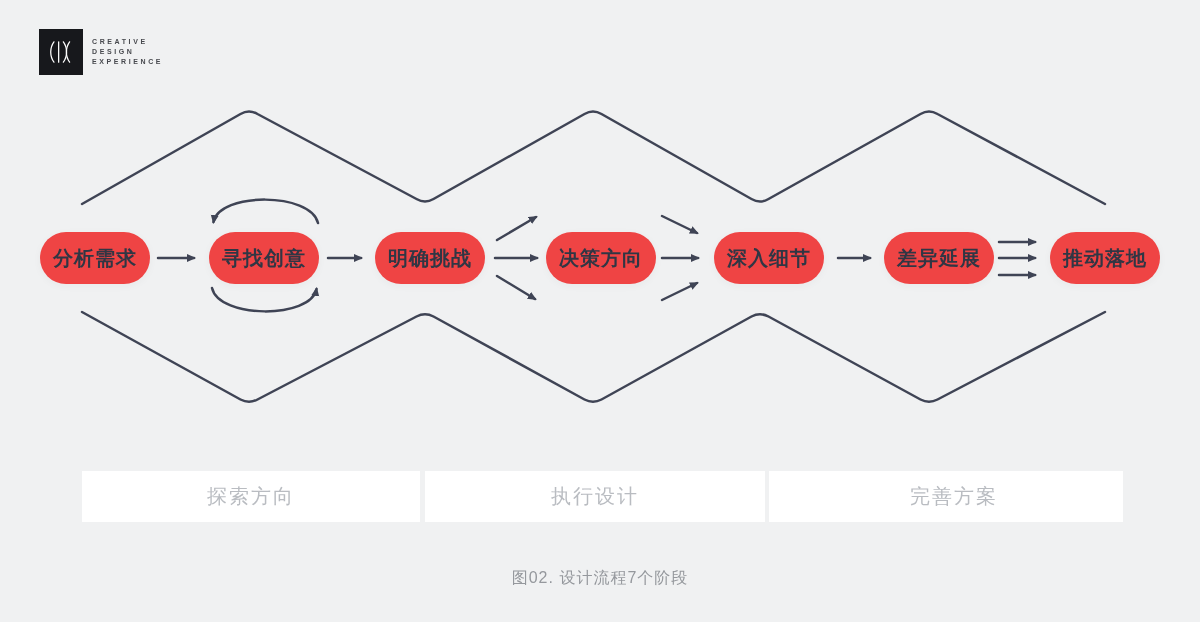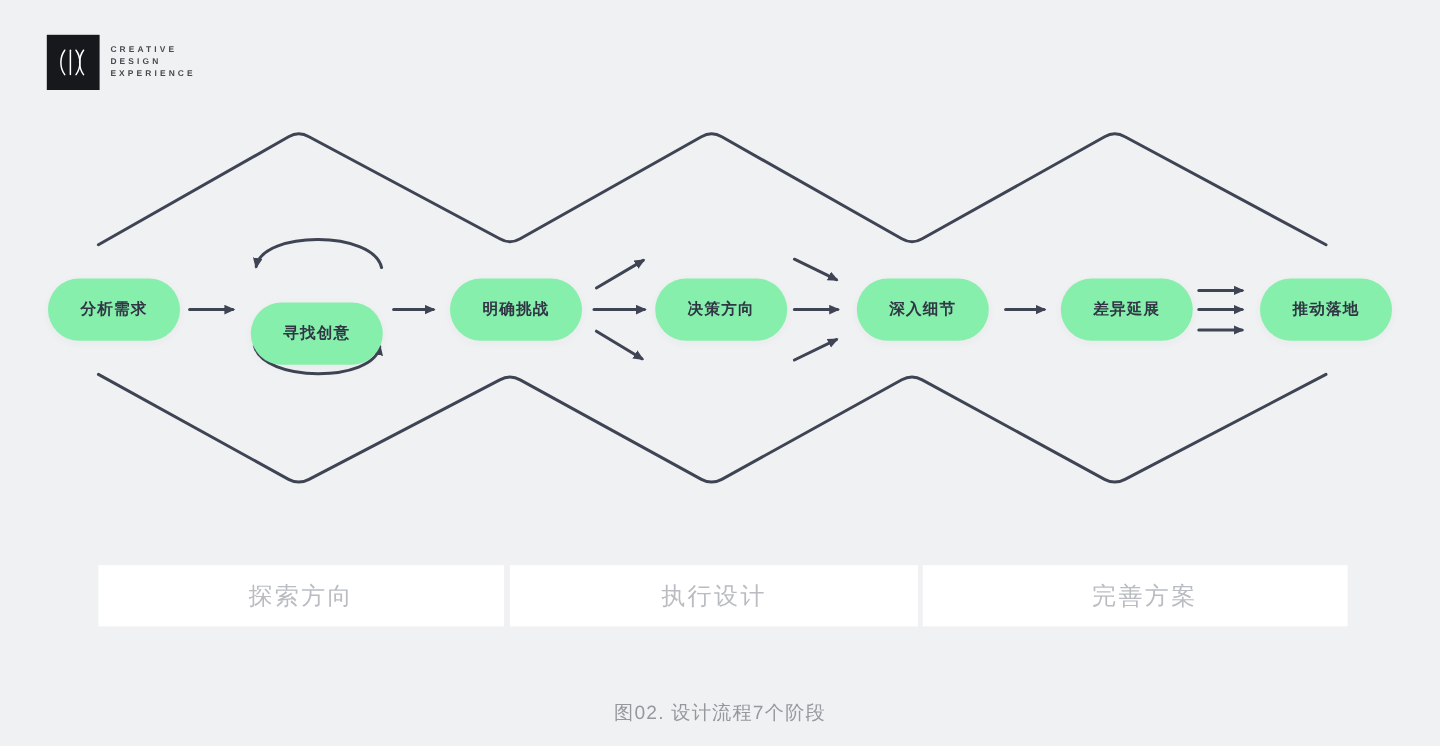--- a/index.html
+++ b/index.html
@@ -11,36 +11,36 @@
   
   .logo{position:absolute;left:39px;top:29px;display:flex;align-items:flex-start;}
   .logo-square{width:44px;height:46px;background:#17181c;display:flex;align-items:center;justify-content:center;}
   .logo-text{margin-left:9px;margin-top:8px;font-size:7px;letter-spacing:2.6px;line-height:10px;color:#47494e;font-weight:bold;}
   .logo-text div{white-space:nowrap;}
   
   .flow-svg{position:absolute;left:0;top:0;}
   
   .pill{
     position:absolute;top:232px;width:110px;height:52px;border-radius:26px;
-    background:#86efac;display:flex;align-items:center;justify-content:center;
-    font-size:13px;font-weight:600;color:#303644;letter-spacing:1px;
+    background:#ef4444;display:flex;align-items:center;justify-content:center;
+    font-size:20px;font-weight:600;color:#303644;letter-spacing:1px;
     box-shadow:0 2px 8px rgba(40,45,60,0.04);
   }
-  .p0{left:40px;} .p1{left:209px;margin-top:20px;} .p2{left:375px;} .p3{left:546px;}
+  .p0{left:40px;} .p1{left:209px;} .p2{left:375px;} .p3{left:546px;}
   .p4{left:714px;} .p5{left:884px;} .p6{left:1050px;}
   
   .phase{
     position:absolute;top:471px;height:51px;background:#ffffff;
     display:flex;align-items:center;justify-content:center;
     font-size:20px;color:#b9bcc1;letter-spacing:2px;font-weight:500;
   }
   .ph0{left:82px;width:338px;} .ph1{left:425px;width:340px;text-align:center;} .ph2{left:769px;width:338px;padding-left:16px;}
   
   .caption{
-    position:absolute;left:0;top:584px;width:1200px;text-align:center;
+    position:absolute;left:0;top:568px;width:1200px;text-align:center;
     font-size:16px;color:#95989d;letter-spacing:1px;
   }
 </style>
 </head>
 <body>
 
 <div class="logo">
   <div class="logo-square">
     <svg width="36" height="36" viewBox="0 0 44 46">
       <g stroke="#ffffff" stroke-width="1.6" fill="none" stroke-linecap="round">

